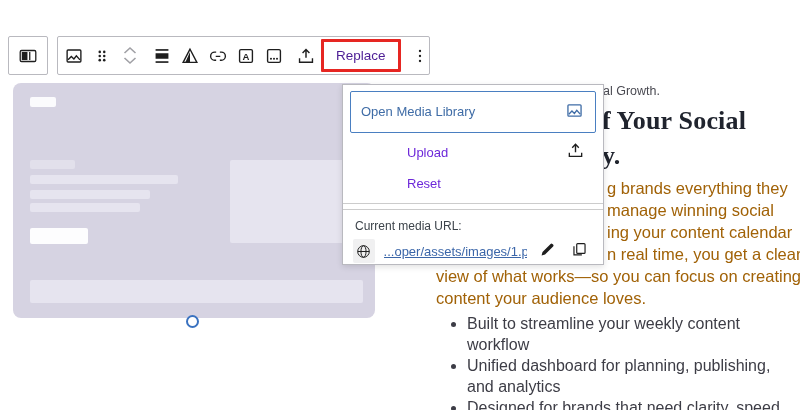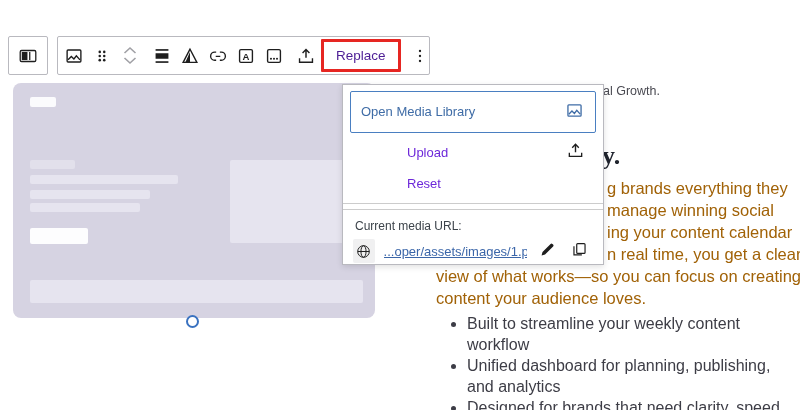--- a/index.html
+++ b/index.html
@@ -245,20 +245,21 @@
           <svg width="19" height="19" viewBox="0 0 24 24">
               <rect x="8.5" y="4.5" width="10.5" height="12.5" rx="1.2" fill="none" stroke="#1e1e1e" stroke-width="1.5"></rect>
               <path d="M5 8v10.8h10" fill="none" stroke="#1e1e1e" stroke-width="1.5"></path>
             </svg>
         </span>
       </button>
     </div>
   </div>
 
   <div class="frag kicker">al Growth.</div>
+  <div class="frag h-line h1a">f Your Social</div>
   <div class="frag h-line h1b">y.</div>
 
   <div class="frag para pc0">g brands everything they</div>
   <div class="frag para pc1">manage winning social</div>
   <div class="frag para pc2">ing your content calendar</div>
   <div class="frag para pc3">n real time, you get a clear</div>
   <div class="frag para pf1">content your audience loves.</div>
   <div class="frag para pf0">view of what works—so you can focus on creating</div>
 
   <ul class="bullets">

